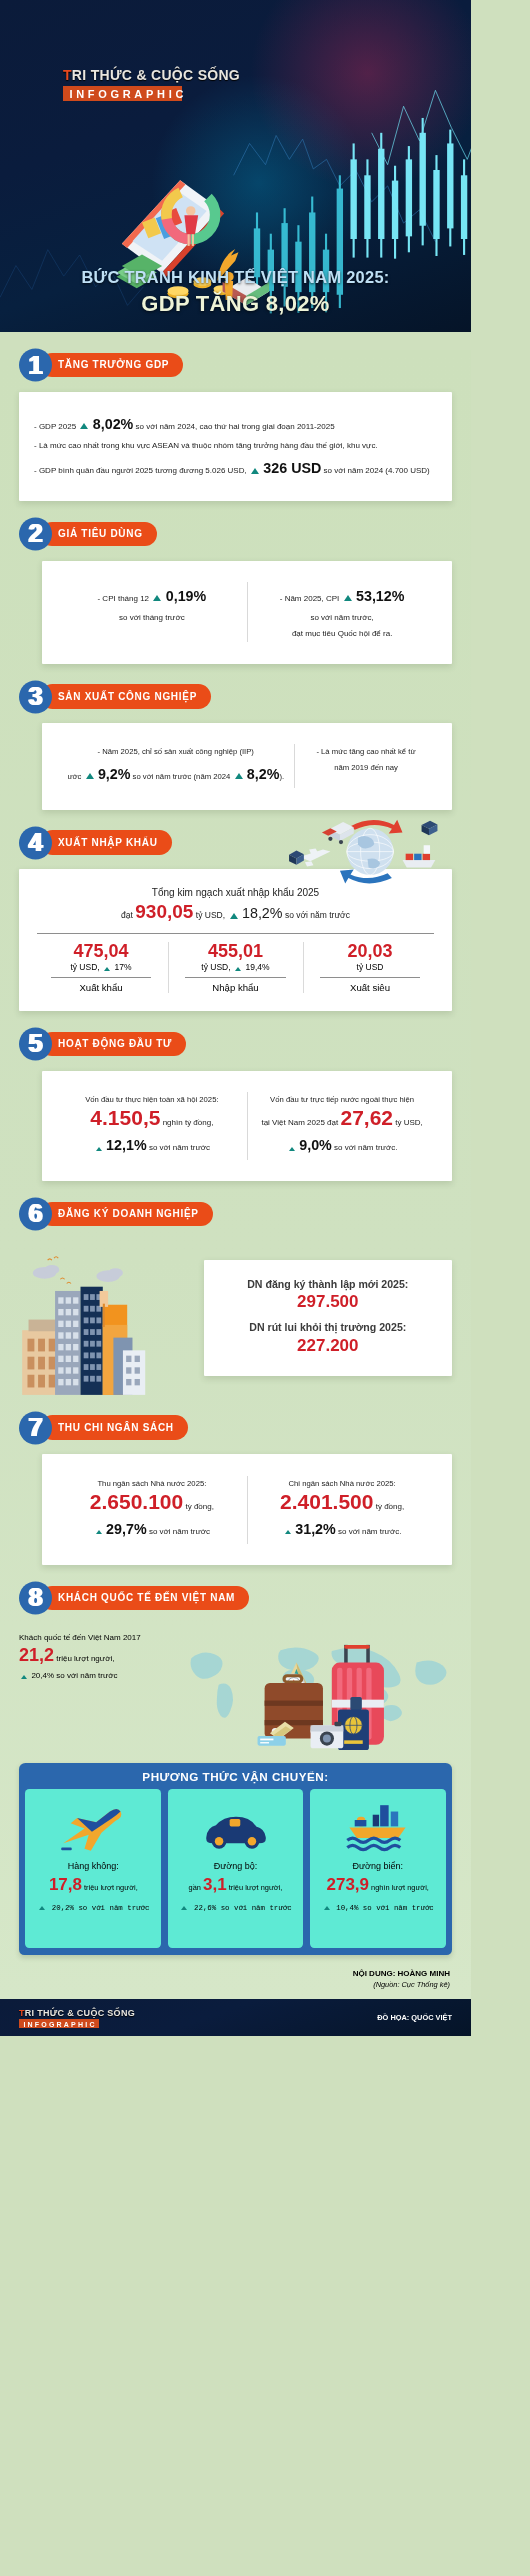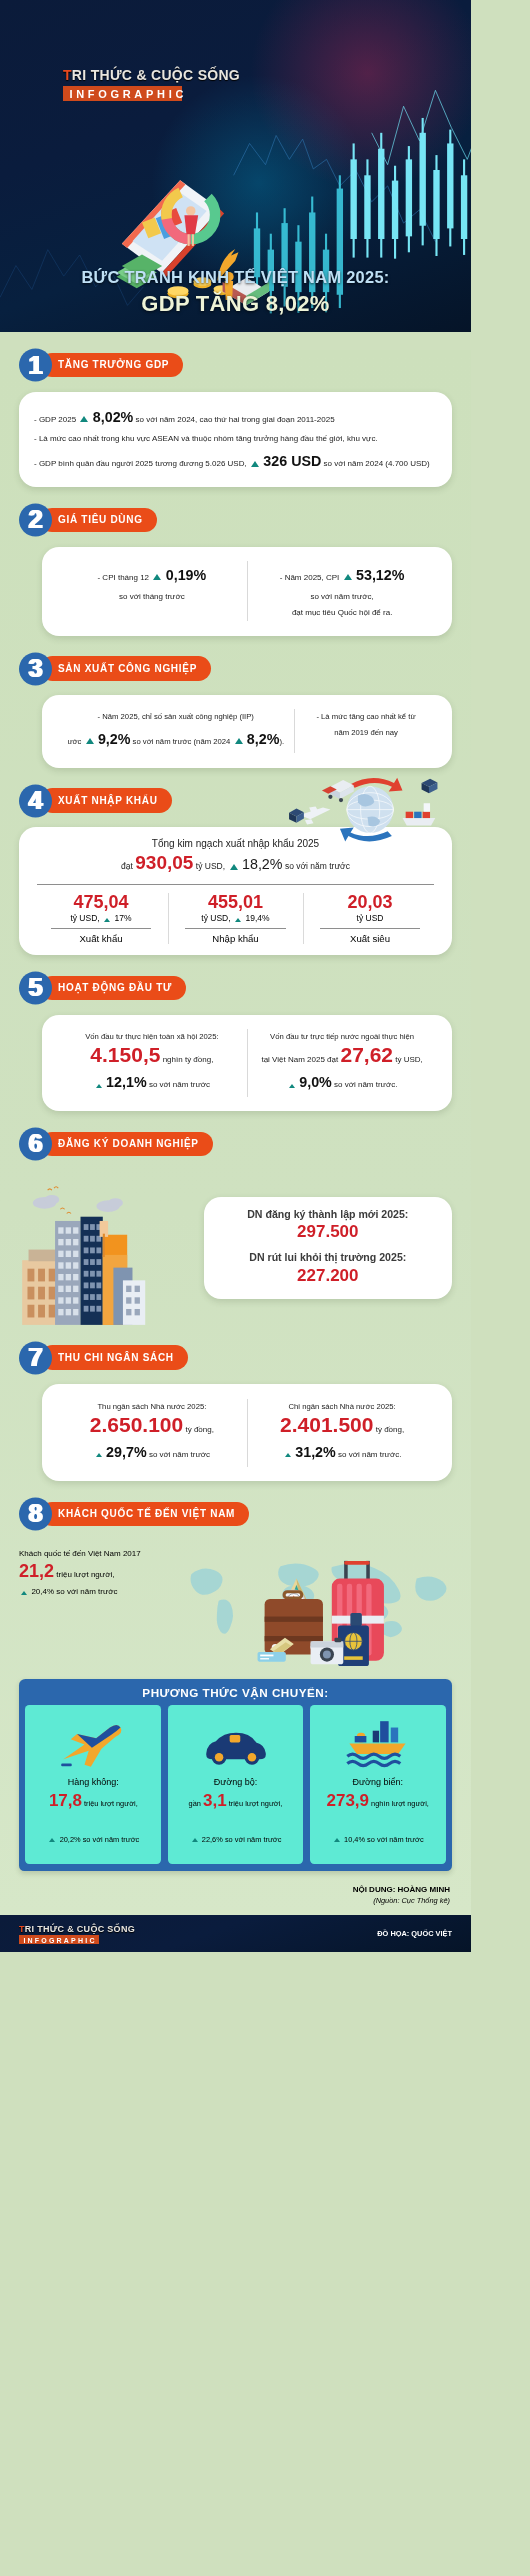--- a/index.html
+++ b/index.html
@@ -122,23 +122,23 @@
     color: #fff;
     font-size: 10px;
     font-weight: bold;
     letter-spacing: 0.7px;
     font-family: "Liberation Sans Narrow", "Liberation Sans", sans-serif;
     z-index: 1;
   }
 
   .card {
     background: #fff;
-    border-radius: 17px;
+    border-radius: 1px;
     box-shadow: 0 2.7px 6.4px rgba(60,80,50,.16);
-    padding: 11px 15px;
+    padding: 18px 15px;
   }
   .card.split { display: flex; margin-left: 23px; }
   .card.split > .col { flex: 1; padding: 3.2px 7.4px; text-align: center; }
   .card.split > .divider { width: 0.5px; background: #d9d9d9; margin: 3.2px 0; }
 
   .txt {
     font-family: "Liberation Sans Narrow", "Liberation Sans", sans-serif;
     color: #1b1b1b;
     font-size: 8px;
     line-height: 2.0;
@@ -218,21 +218,21 @@
   }
   .transport .cards { display:flex; gap: 6.4px; padding: 0 6.4px; }
   .transport .tcard {
     flex:1; background:#5eead4; border-radius: 4.2px; padding: 7.4px 4.2px 9.6px 4.2px; text-align:center;
     min-height: 159px;
   }
   .ticon { height: 64px; display:flex; align-items:center; justify-content:center; }
   .tlabel { font-size: 9px; font-family:"Liberation Sans Narrow","Liberation Sans",sans-serif; margin-bottom: 4.2px;}
   .tval { font-family:"Liberation Sans Narrow","Liberation Sans",sans-serif; font-size: 7.4px; }
   .tval .n { color:#cf1f28; font-weight:bold; font-size: 17px; }
-  .tchg { margin-top: 24px; font-size: 7.4px; font-family:Liberation Sans, sans-serif; }
+  .tchg { margin-top: 9px; font-size: 7.4px; font-family:Liberation Mono, monospace; }
 
   
   .credits { text-align: right; padding: 14px 21px 5.3px 0; }
   .credits .l1 { font-size: 8px; font-family:"Liberation Sans Narrow","Liberation Sans",sans-serif; font-weight:bold; }
   .credits .l2 { font-size: 7.4px; font-style: italic; font-family:"Liberation Sans Narrow","Liberation Sans",sans-serif; margin-top:2.1px;}
 
   
   .footer {
     height: 37px;
     background: linear-gradient(160deg, #0b1b3a 0%, #0a1c3d 45%, #051428 100%);

